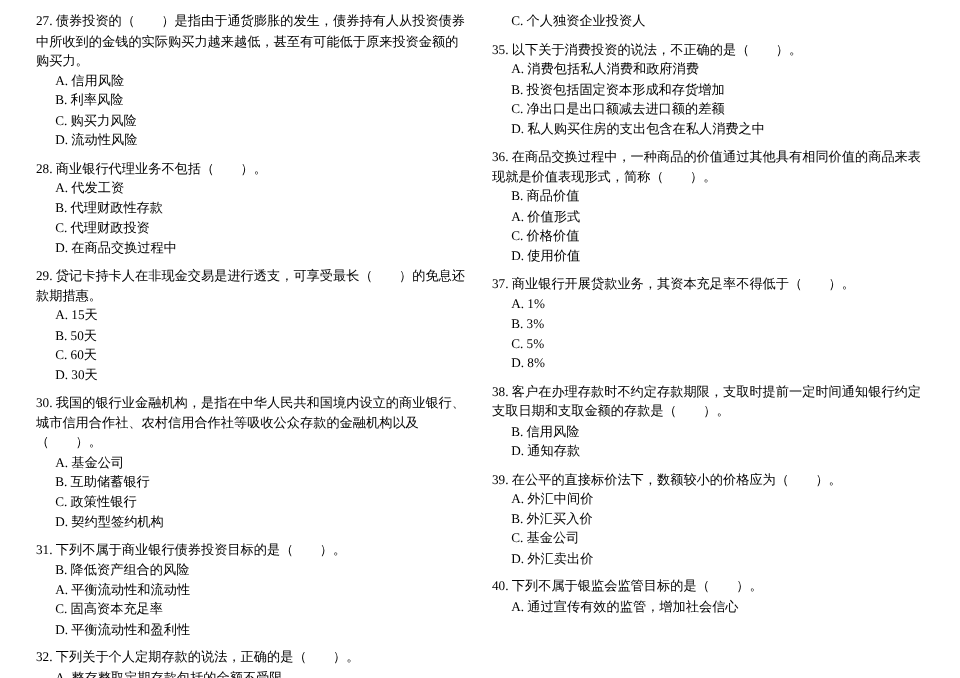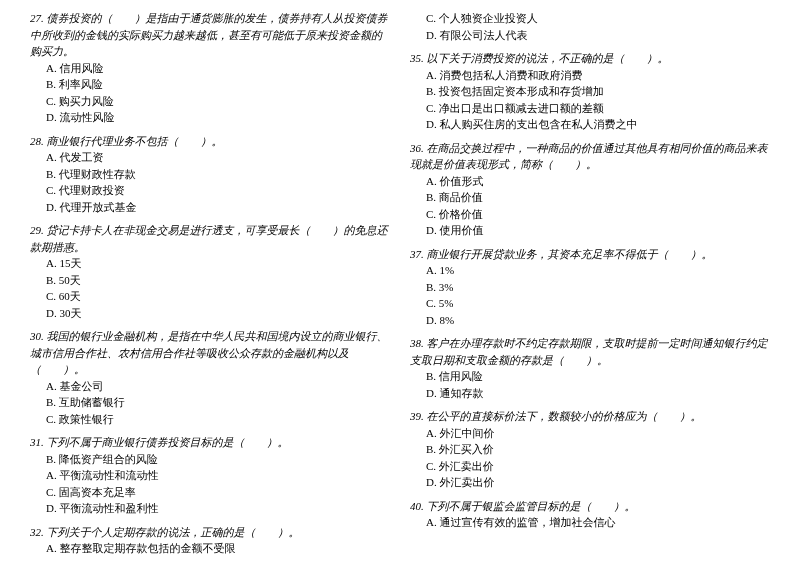--- a/index.html
+++ b/index.html
@@ -30,21 +30,20 @@
       display: flex;
       flex-direction: column;
       gap: 3px;
     }
     .question {
       margin-bottom: 4px;
     }
     .question-text {
       line-height: 1.5;
       text-indent: 0;
-      font-style: italic;
     }
     .option {
       padding-left: 16px;
       line-height: 1.5;
     }
   </style>
 </head>
 <body>
 
 <div class="page-content">
@@ -55,83 +54,83 @@
           <div class="option">A. 信用风险</div>
           <div class="option">B. 利率风险</div>
           <div class="option">C. 购买力风险</div>
           <div class="option">D. 流动性风险</div>
         </div>
         <div class="question">
           <div class="question-text">28. 商业银行代理业务不包括（　　）。</div>
           <div class="option">A. 代发工资</div>
           <div class="option">B. 代理财政性存款</div>
           <div class="option">C. 代理财政投资</div>
-          <div class="option">D. 代理开放式基金</div>
+          <div class="option">D. 在商品交换过程中</div>
         </div>
         <div class="question">
           <div class="question-text">29. 贷记卡持卡人在非现金交易是进行透支，可享受最长（　　）的免息还款期措惠。</div>
           <div class="option">A. 15天</div>
           <div class="option">B. 50天</div>
           <div class="option">C. 60天</div>
           <div class="option">D. 30天</div>
         </div>
         <div class="question">
           <div class="question-text">30. 我国的银行业金融机构，是指在中华人民共和国境内设立的商业银行、城市信用合作社、农村信用合作社等吸收公众存款的金融机构以及（　　）。</div>
           <div class="option">A. 基金公司</div>
           <div class="option">B. 互助储蓄银行</div>
           <div class="option">C. 政策性银行</div>
+          <div class="option">D. 契约型签约机构</div>
         </div>
         <div class="question">
           <div class="question-text">31. 下列不属于商业银行债券投资目标的是（　　）。</div>
           <div class="option">B. 降低资产组合的风险</div>
           <div class="option">A. 平衡流动性和流动性</div>
           <div class="option">C. 固高资本充足率</div>
           <div class="option">D. 平衡流动性和盈利性</div>
         </div>
         <div class="question">
           <div class="question-text">32. 下列关于个人定期存款的说法，正确的是（　　）。</div>
           <div class="option">A. 整存整取定期存款包括的金额不受限</div>
         </div>
       </div>
     <div class="col" id="right-col">
         <div class="question">
           <div class="option">C. 个人独资企业投资人</div>
-          <div class="option">D. 有限公司法人代表</div>
         </div>
         <div class="question">
           <div class="question-text">35. 以下关于消费投资的说法，不正确的是（　　）。</div>
           <div class="option">A. 消费包括私人消费和政府消费</div>
           <div class="option">B. 投资包括固定资本形成和存货增加</div>
           <div class="option">C. 净出口是出口额减去进口额的差额</div>
           <div class="option">D. 私人购买住房的支出包含在私人消费之中</div>
         </div>
         <div class="question">
           <div class="question-text">36. 在商品交换过程中，一种商品的价值通过其他具有相同价值的商品来表现就是价值表现形式，简称（　　）。</div>
+          <div class="option">B. 商品价值</div>
           <div class="option">A. 价值形式</div>
-          <div class="option">B. 商品价值</div>
           <div class="option">C. 价格价值</div>
           <div class="option">D. 使用价值</div>
         </div>
         <div class="question">
           <div class="question-text">37. 商业银行开展贷款业务，其资本充足率不得低于（　　）。</div>
           <div class="option">A. 1%</div>
           <div class="option">B. 3%</div>
           <div class="option">C. 5%</div>
           <div class="option">D. 8%</div>
         </div>
         <div class="question">
           <div class="question-text">38. 客户在办理存款时不约定存款期限，支取时提前一定时间通知银行约定支取日期和支取金额的存款是（　　）。</div>
           <div class="option">B. 信用风险</div>
           <div class="option">D. 通知存款</div>
         </div>
         <div class="question">
           <div class="question-text">39. 在公平的直接标价法下，数额较小的价格应为（　　）。</div>
           <div class="option">A. 外汇中间价</div>
           <div class="option">B. 外汇买入价</div>
-          <div class="option">C. 外汇卖出价</div>
+          <div class="option">C. 基金公司</div>
           <div class="option">D. 外汇卖出价</div>
         </div>
         <div class="question">
           <div class="question-text">40. 下列不属于银监会监管目标的是（　　）。</div>
           <div class="option">A. 通过宣传有效的监管，增加社会信心</div>
         </div>
       </div>
   </div>
 
 </div>

